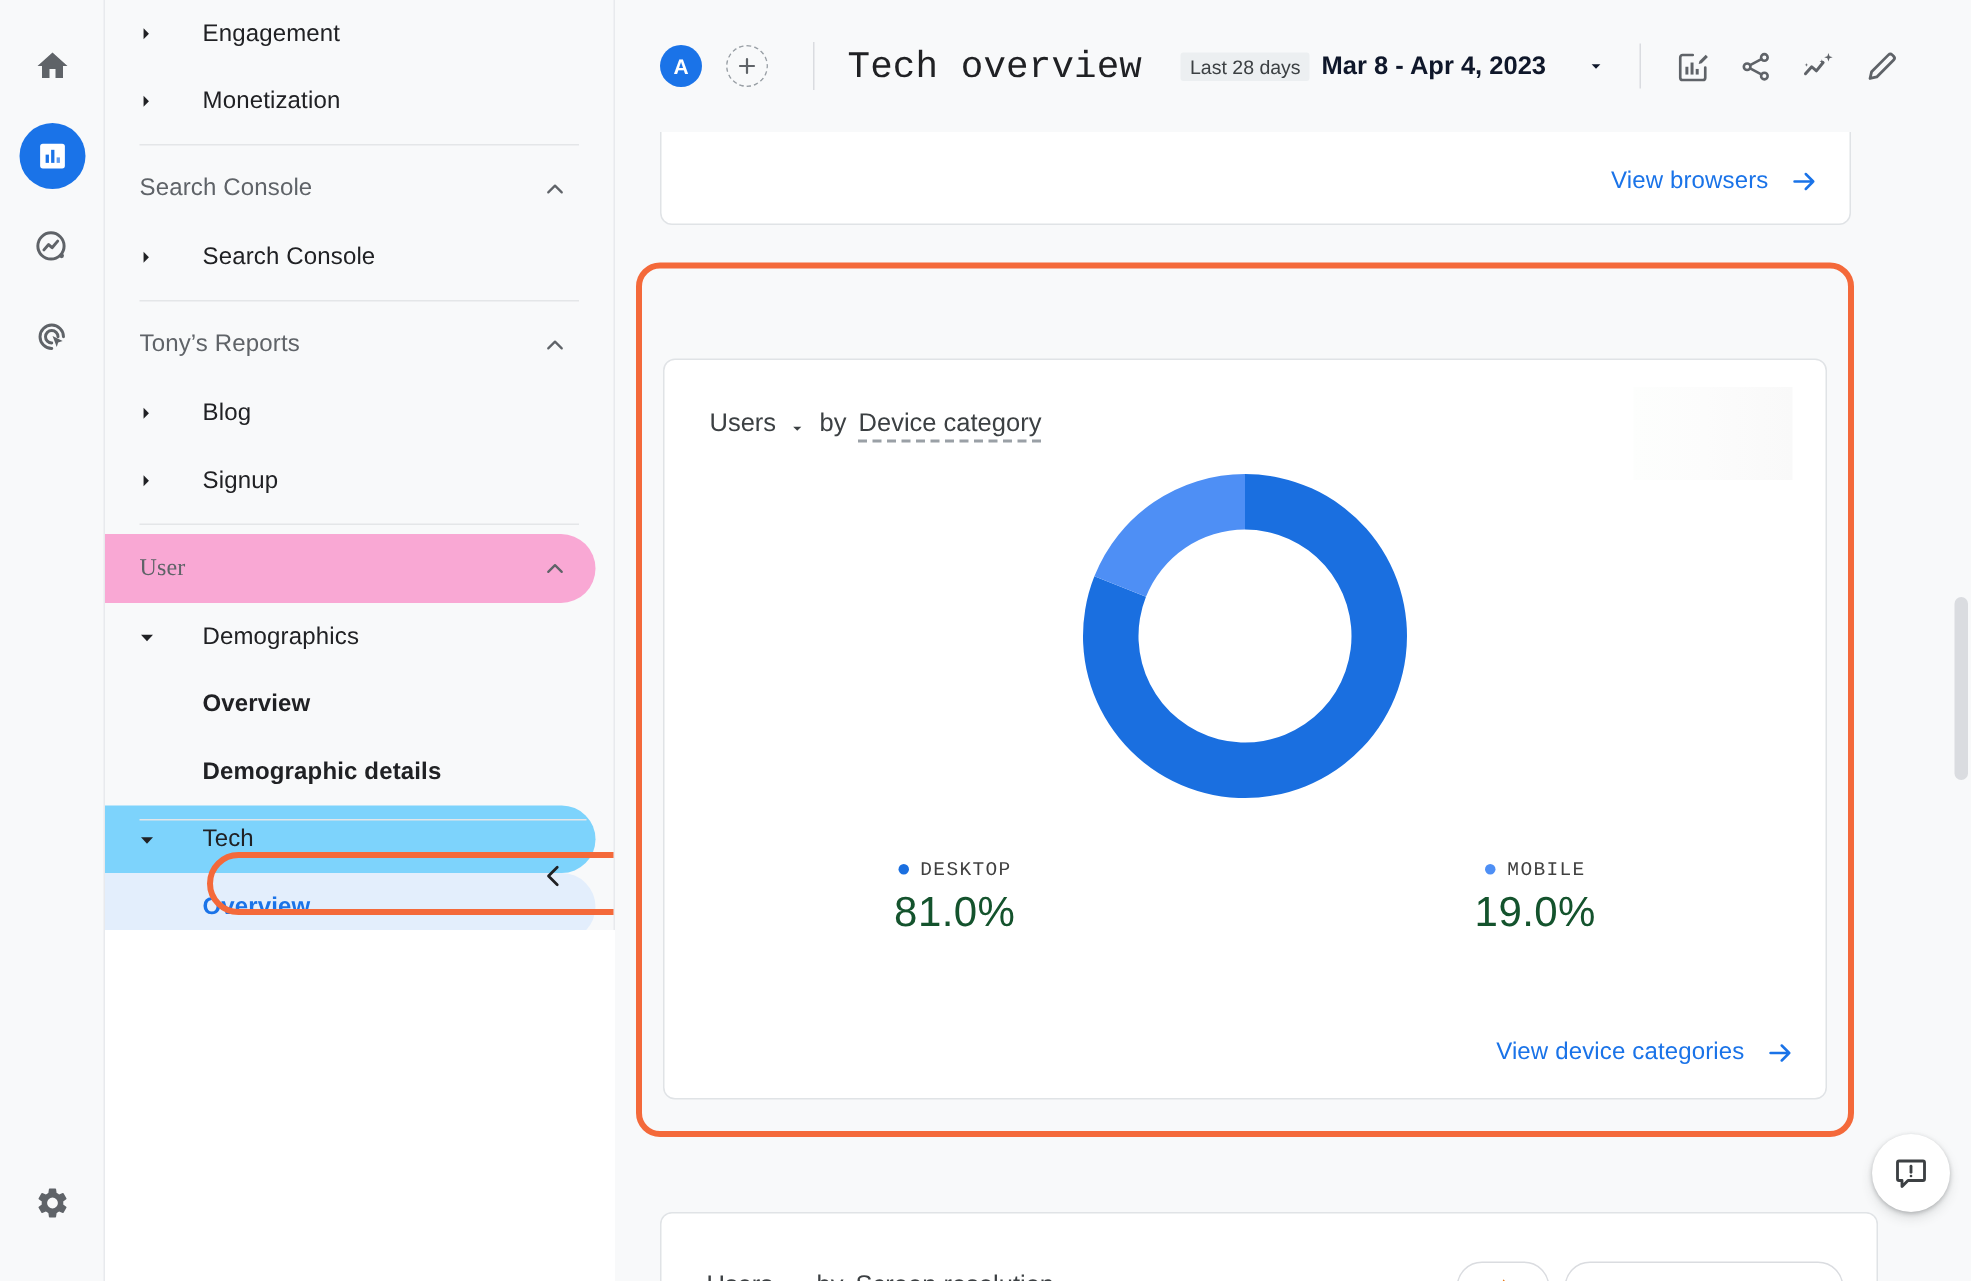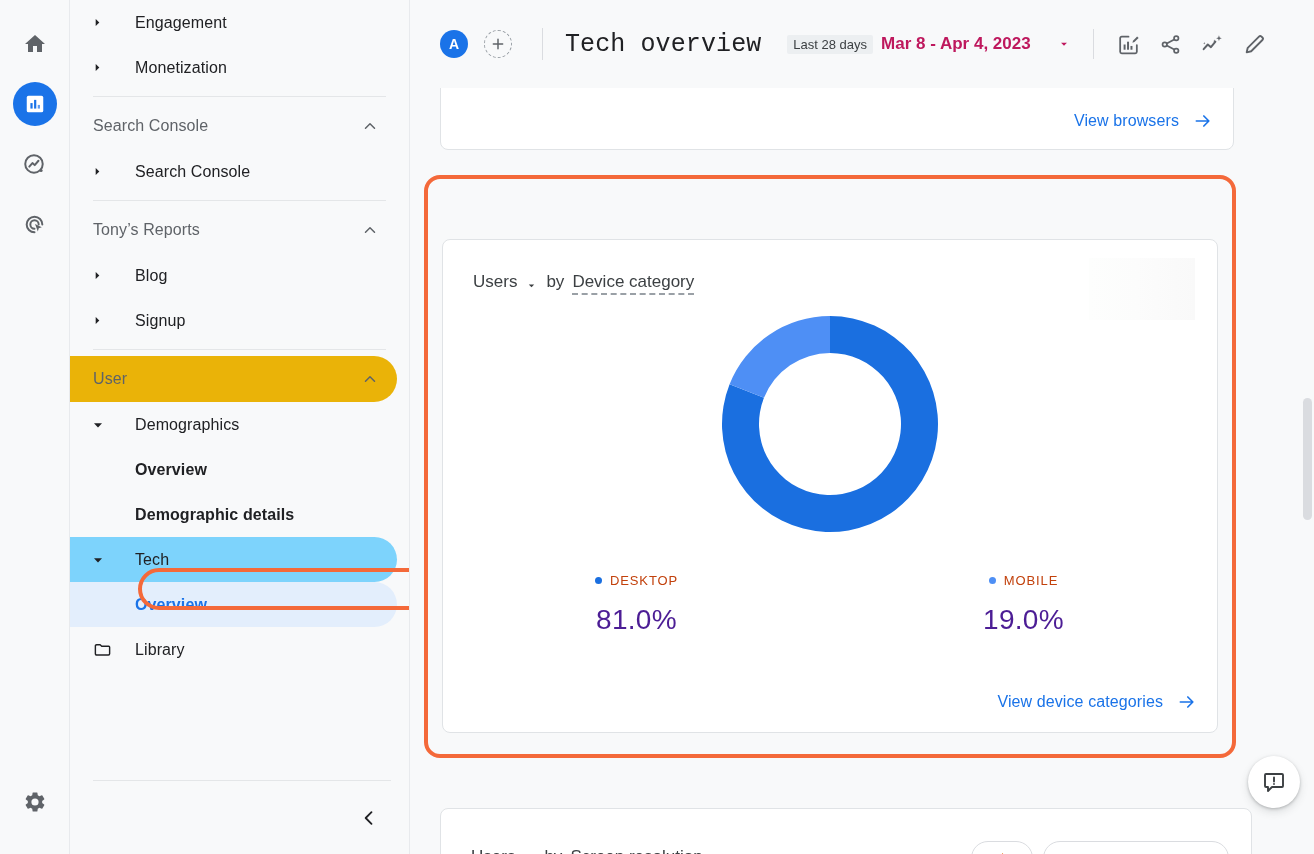--- a/index.html
+++ b/index.html
@@ -29,21 +29,21 @@
     color: #5f6368;
     cursor: pointer;
   }
   .rail-icon.active { background: #1a73e8; color: #ffffff; }
   .rail-spacer-top { height: 8px; }
   .rail-gear { position: absolute; bottom: 30px; left: 13px; }
 
   
   .nav {
     width: 340px; flex: 0 0 340px;
-    height: 854px;
+    height: 620px;
     background: #f8f9fa;
     border-right: 1px solid #e8eaed;
     position: relative;
     overflow: hidden;
   }
   .nav-scroll { padding: 0 0 0 0; }
 
   .nav-row {
     height: 45px;
     display: flex; align-items: center;
@@ -69,21 +69,21 @@
     height: 46px;
     display: flex; align-items: center; justify-content: space-between;
     padding-left: 23px; padding-right: 18px;
     color: #5f6368;
     font-size: 16px;
     border-radius: 0 50px 50px 0;
     margin-right: 12px;
     cursor: pointer;
     letter-spacing: .1px;
   }
-  .nav-section.shaded { background: #eab308; }
+  .nav-section.shaded { background: #f9a8d4; font-family: Liberation Serif, serif; }
   .nav-section .chev { color: #5f6368; display: flex; }
 
   .nav-sep {
     height: 1px; background: #e4e6e8;
     margin: 6px 23px 6px 23px;
   }
 
   .nav-row.selected {
     background: #e3eefc;
     color: #1a73e8;
@@ -145,21 +145,21 @@
     white-space: nowrap;
     font-family: Liberation Mono, monospace;
   }
   .date-chip {
     margin-left: 26px;
     background: #eceff1; color: #3c4043;
     font-size: 13px; padding: 2px 6px; border-radius: 2px;
     white-space: nowrap;
   }
   .date-range {
-    margin-left: 8px; font-size: 17px; color: #be185d; font-weight: bold;
+    margin-left: 8px; font-size: 17px; color: #0f172a; font-weight: bold;
     white-space: nowrap; cursor: pointer;
     display: flex; align-items: center; gap: 26px;
   }
   .topbar-actions { display: flex; align-items: center; margin-left: 22px; gap: 0; }
   .topbar-actions .vsep { width: 1px; height: 30px; background: #dadce0; margin-right: 14px; }
   .act-icon {
     width: 42px; height: 42px; border-radius: 50%;
     display: flex; align-items: center; justify-content: center;
     color: #5f6368; cursor: pointer;
   }
@@ -222,26 +222,26 @@
   .donut-wrap {
     position: absolute; left: 0; right: 0; top: 68px;
     display: flex; justify-content: center;
   }
   .legend {
     position: absolute; left: 0; right: 0; top: 330px;
     display: flex;
   }
   .legend-item { flex: 1 1 0; text-align: center; }
   .legend-label {
-    font-size: 13px; color: #c2410c;
+    font-size: 13px; color: #404040;
     letter-spacing: .9px;
-    display: inline-flex; align-items: center; gap: 8px;
+    display: inline-flex; align-items: center; gap: 8px; font-family: Liberation Mono, monospace;
   }
   .legend-dot { width: 7px; height: 7px; border-radius: 50%; display: inline-block; }
-  .legend-value { font-size: 28px; color: #4c1d95; margin-top: 16px; letter-spacing: .3px; }
+  .legend-value { font-size: 28px; color: #14532d; margin-top: 4px; letter-spacing: .3px; }
 
   
   #card-screen {
     left: 30px; width: 812px;
     top: 720px; height: 200px;
   }
   .screen-head {
     position: absolute; left: 30px; top: 38px;
     font-size: 17px; color: #3c4043;
     display: flex; align-items: baseline; gap: 8px;

